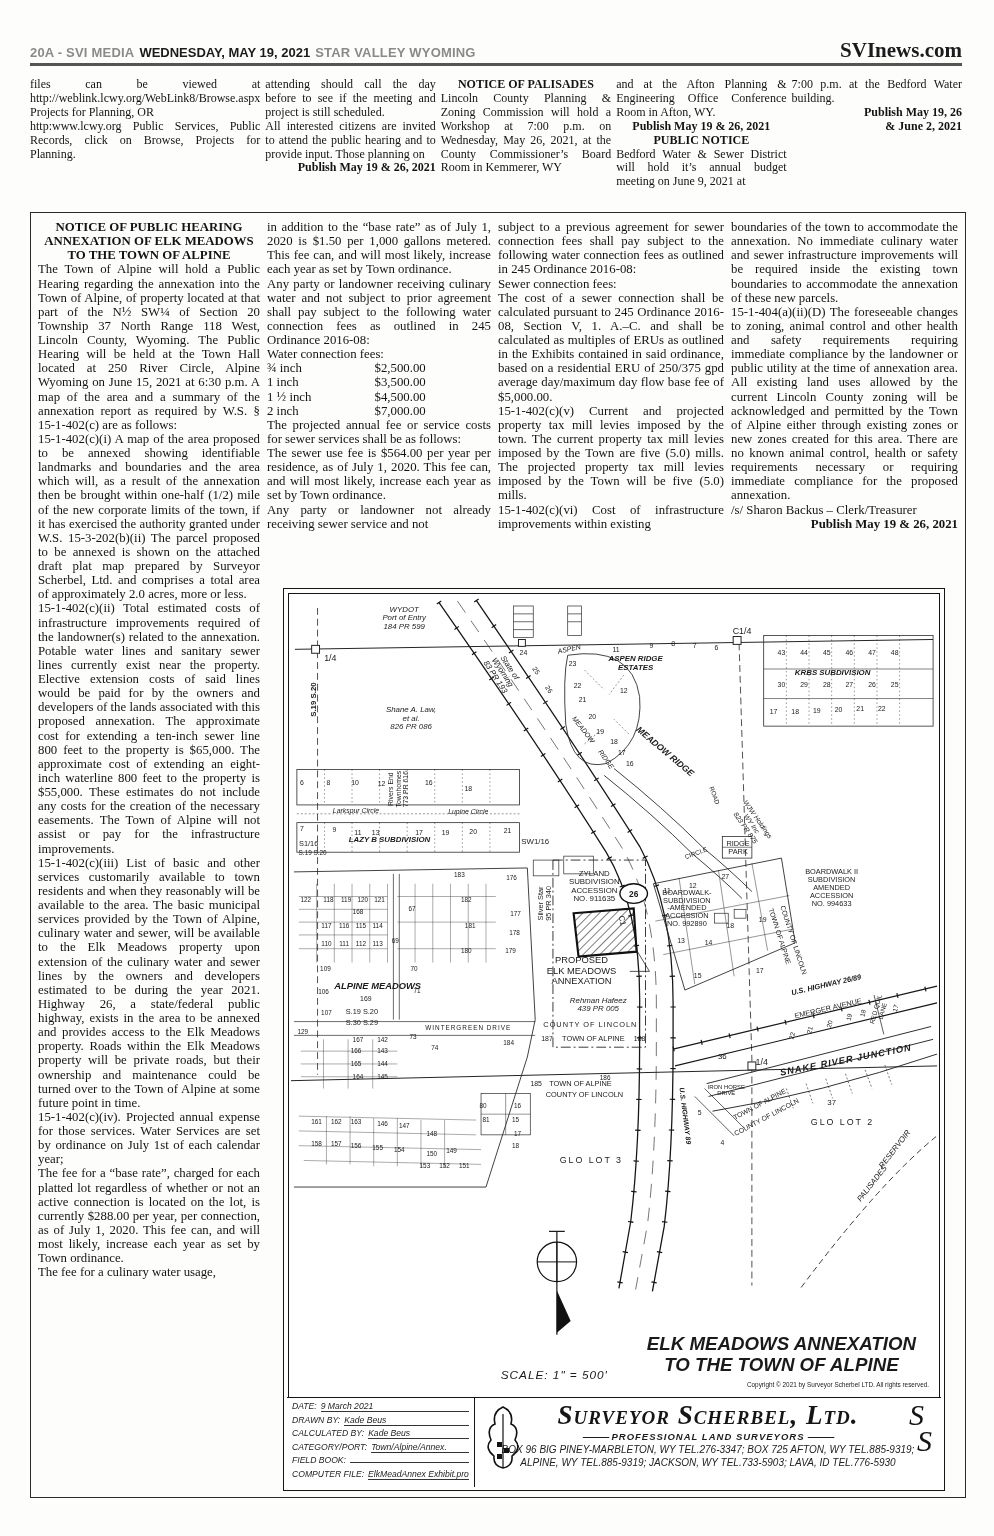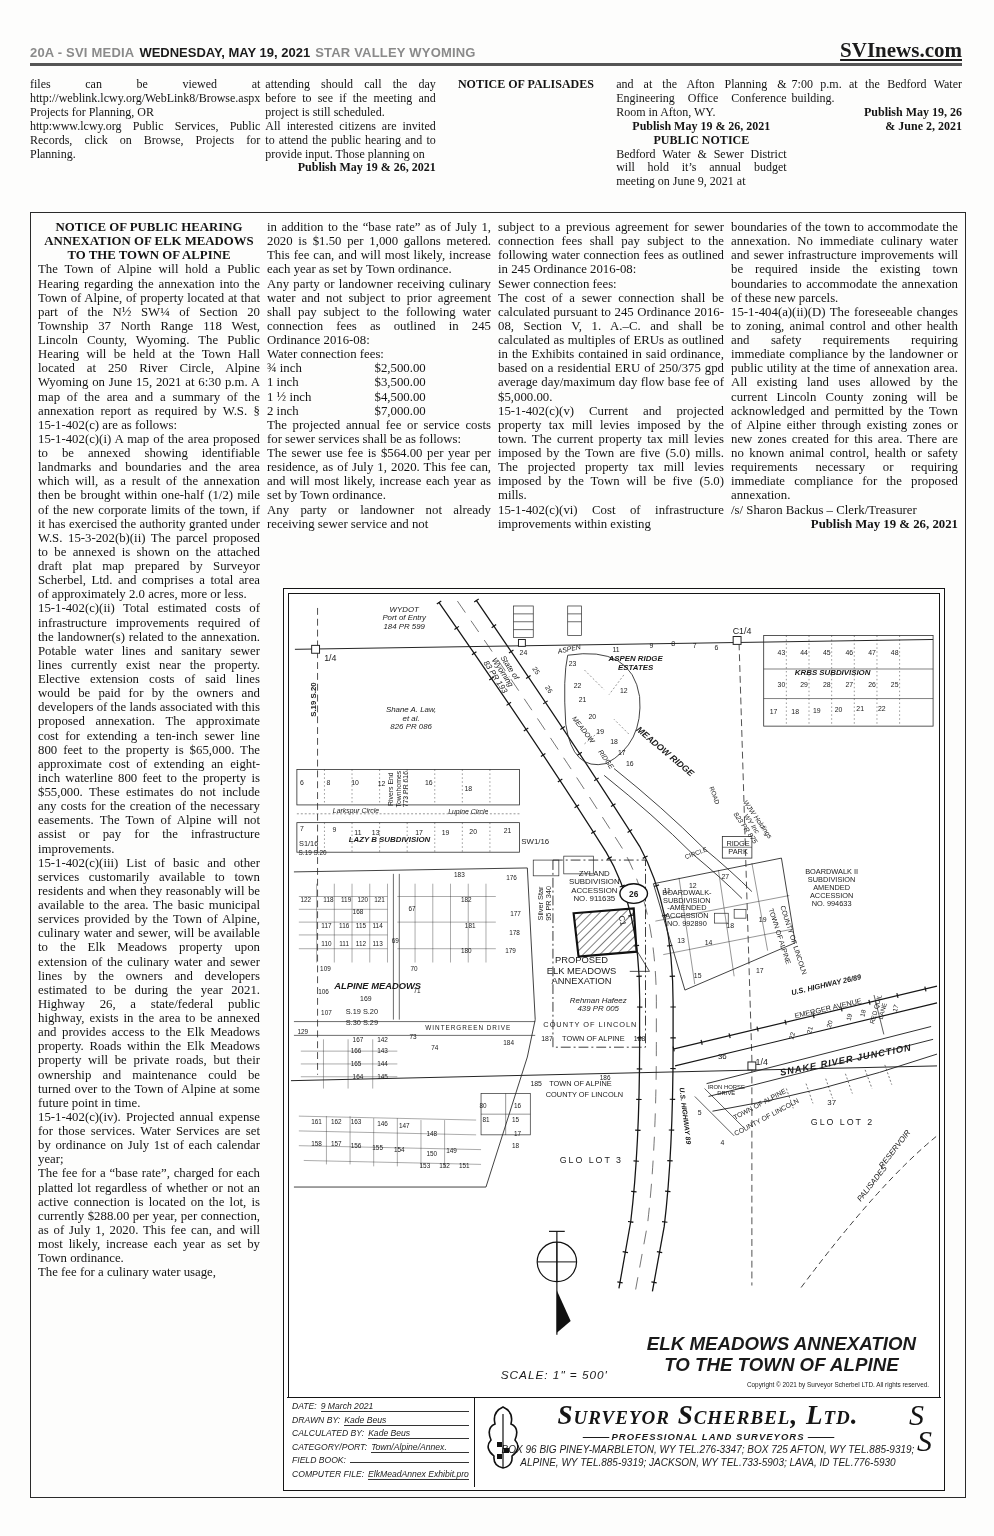--- a/index.html
+++ b/index.html
@@ -3,21 +3,21 @@
 <meta charset="utf-8">
 <style>
   html,body{margin:0;padding:0;background:#e8e8e6;}
   .page{position:relative;width:994px;height:1536px;background:#fdfdfc;margin:0 auto;
         font-family:"Liberation Serif",serif;color:#141414;overflow:hidden;}
   
   .hdr{position:absolute;left:30px;right:32px;top:38px;display:flex;align-items:baseline;
        font-family:"Liberation Sans",sans-serif;font-weight:bold;}
   .hdr .gray{color:#8a8a8a;font-size:13px;letter-spacing:.2px;}
   .hdr .blk{color:#1b1b1b;font-size:13px;margin:0 5px;}
-  .hdr .site{margin-left:auto;font-family:"Liberation Serif",serif;font-size:21px;color:#1b1b1b;text-decoration:underline;}
+  .hdr .site{margin-left:auto;font-family:"Liberation Serif",serif;font-size:21px;color:#1b1b1b;}
   .rule{position:absolute;left:30px;right:32px;top:63px;height:3px;background:#555;}
   
   .strip{position:absolute;left:30px;right:32px;top:78px;display:grid;
          grid-template-columns:repeat(5,1fr);column-gap:5px;
          font-size:12px;line-height:1.16;text-align:justify;}
   p.np{margin:0;}
   p.np.b{font-weight:bold;}
   p.np.c{text-align:center;}
   p.np.r{text-align:right;}
   p.np.row{display:grid;grid-template-columns:48% 52%;text-align:left;}
@@ -74,20 +74,21 @@
         <p class="np">files can be viewed at http://weblink.lcwy.org/WebLink8/Browse.aspx Projects for Planning, OR</p>
         <p class="np">http:www.lcwy.org Public Services, Public Records, click on Browse, Projects for Planning.</p>
       </div>
     <div>
         <p class="np">attending should call the day before to see if the meeting and project is still scheduled.</p>
         <p class="np">All interested citizens are invited to attend the public hearing and to provide input. Those planning on</p>
         <p class="np b r">Publish May 19 &amp; 26, 2021</p>
       </div>
     <div>
         <p class="np b c">NOTICE OF PALISADES</p>
+        <p class="np">Lincoln County Planning &amp; Zoning Commission will hold a Workshop at 7:00 p.m. on Wednesday, May 26, 2021, at the County Commissioner’s Board Room in Kemmerer, WY</p>
       </div>
     <div>
         <p class="np">and at the Afton Planning &amp; Engineering Office Conference Room in Afton, WY.</p>
         <p class="np b c">Publish May 19 &amp; 26, 2021</p>
         <p class="np b c">PUBLIC NOTICE</p>
         <p class="np">Bedford Water &amp; Sewer District will hold it’s annual budget meeting on June 9, 2021 at</p>
       </div>
     <div>
         <p class="np">7:00 p.m. at the Bedford Water building.</p>
         <p class="np b r">Publish May 19, 26</p>

